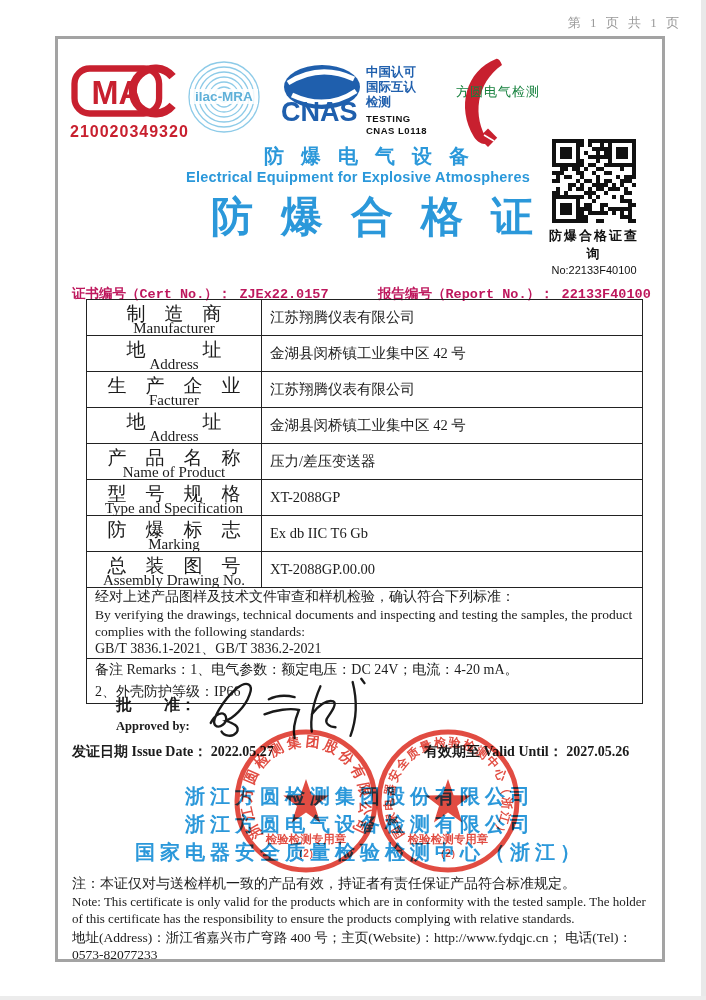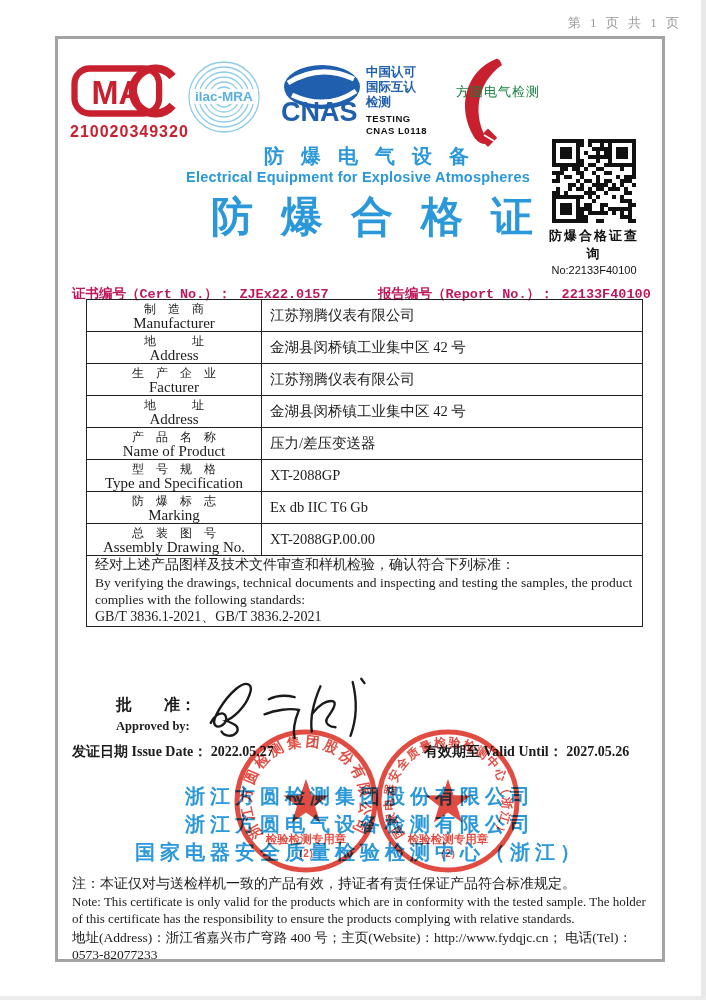--- a/index.html
+++ b/index.html
@@ -34,21 +34,21 @@
     font-family:"Liberation Sans",sans-serif;color:#111;}
   .qr-no{font-size:11px;color:#111;font-family:"Liberation Sans",sans-serif;margin-top:1px;}
   
   .certline{position:absolute;left:14px;top:246px;width:580px;font-family:"Liberation Mono",monospace;
     font-size:13.5px;font-weight:bold;color:#be185d;}
   .certline .rep{position:absolute;left:306px;top:0;}
   
   .ctable{position:absolute;left:28px;top:260px;width:557px;border-collapse:collapse;}
   .ctable td{border:1.5px solid #222;padding:0 8px;}
   .lbl{width:158px;text-align:center;height:31px;}
-  .lbl .zh{font-size:12px;display:block;line-height:16px;}
+  .lbl .zh{font-size:19px;display:block;line-height:16px;margin-top:6px;}
   .lbl .en{font-size:15px;display:block;line-height:13px;}
   .val{font-size:14.5px;margin-top:8px;}
   .longcell{padding:4px 10px 5px 10px;}
   .std-zh{font-size:14px;line-height:18px;}
   .std-en{font-size:13.5px;line-height:17px;}
   .std-list{font-size:14px;line-height:18px;}
   .rem{font-size:14px;line-height:22px;}
   
   .appr-zh{position:absolute;left:58px;top:656px;font-size:16px;font-weight:bold;}
   .appr-en{position:absolute;left:58px;top:680px;font-size:12.5px;font-weight:bold;}
@@ -436,20 +436,26 @@
             </td>
           <td class="val">XT-2088GP.00.00</td>
         </tr>
         <tr>
           <td class="longcell" colspan="2">
             <div class="std-zh">经对上述产品图样及技术文件审查和样机检验，确认符合下列标准：</div>
             <div class="std-en">By verifying the drawings, technical documents and inspecting and testing the samples, the product complies with the following standards:</div>
             <div class="std-list">GB/T 3836.1-2021、GB/T 3836.2-2021</div>
           </td>
         </tr>
+        <tr>
+          <td class="longcell" colspan="2">
+            <div class="rem">备注 Remarks：1、电气参数：额定电压：DC 24V；电流：4-20 mA。</div>
+            <div class="rem">2、外壳防护等级：IP66</div>
+          </td>
+        </tr>
       </tbody>
     </table>
 
     <div class="appr-zh">批　　准：</div>
     <div class="appr-en">Approved by:</div>
     <svg class="sig" viewBox="0 0 160 80" fill="none" stroke="#1a1a1a" stroke-width="2.2" stroke-linecap="round">
       <path d="M10,52 C14,44 22,40 24,46 C26,52 18,58 14,54 C10,50 22,30 34,20 C44,12 50,16 46,26 C42,38 30,48 24,50 C30,52 38,55 34,61 C30,66 22,64 20,60"></path>
       <path d="M64,30 C72,26 80,26 88,28"></path>
       <path d="M60,44 C70,40 84,38 92,40 C88,50 86,58 88,66"></path>
       <path d="M112,18 C106,32 102,46 104,60 M104,44 C110,36 118,30 124,32 C128,34 122,42 118,48 C116,52 120,56 126,56"></path>

